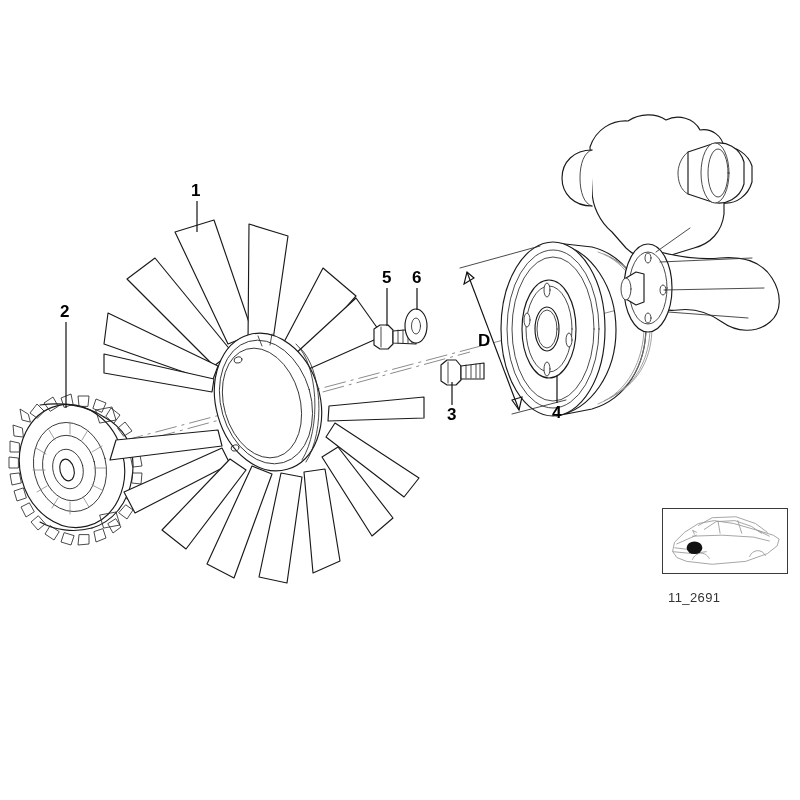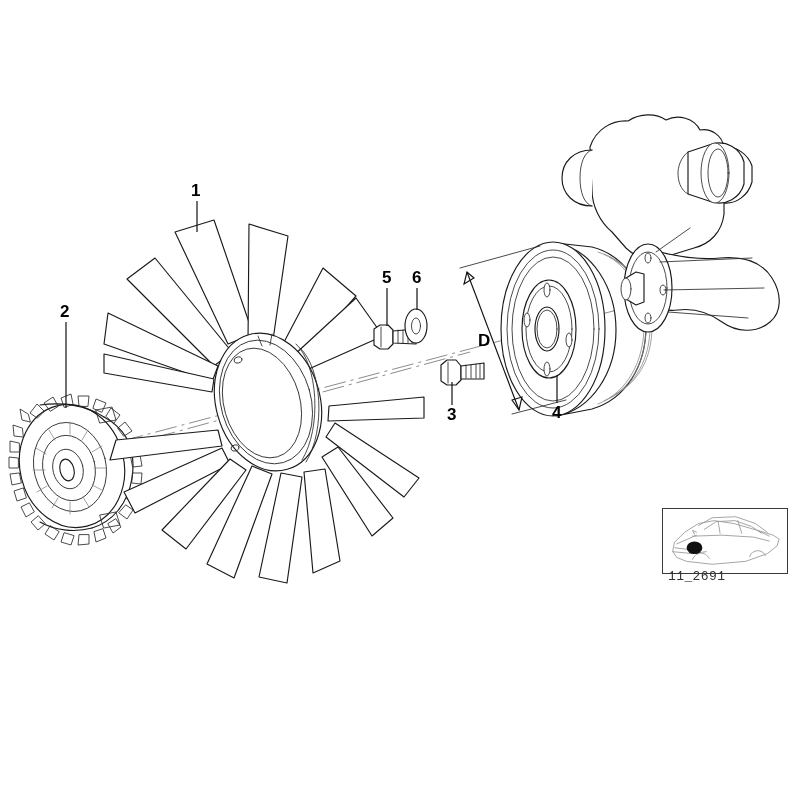--- a/index.html
+++ b/index.html
@@ -102,22 +102,22 @@
     height: 66px;
     border: 1px solid #3a3a3a;
     background: #ffffff;
     box-sizing: border-box;
     overflow: hidden;
   }
   #locator-inset svg { display: block; width: 100%; height: 100%; }
   #locator-code {
     position: absolute;
     left: 668px;
-    top: 569px;
-    font-family: Liberation Mono, monospace;
+    top: 590px;
+    font-family: Liberation Sans, sans-serif;
     font-size: 13px;
     color: #333333;
     letter-spacing: 0.4px;
     white-space: nowrap;
   }
 
   
   #footer-bar {
     position: absolute;
     left: 0;

